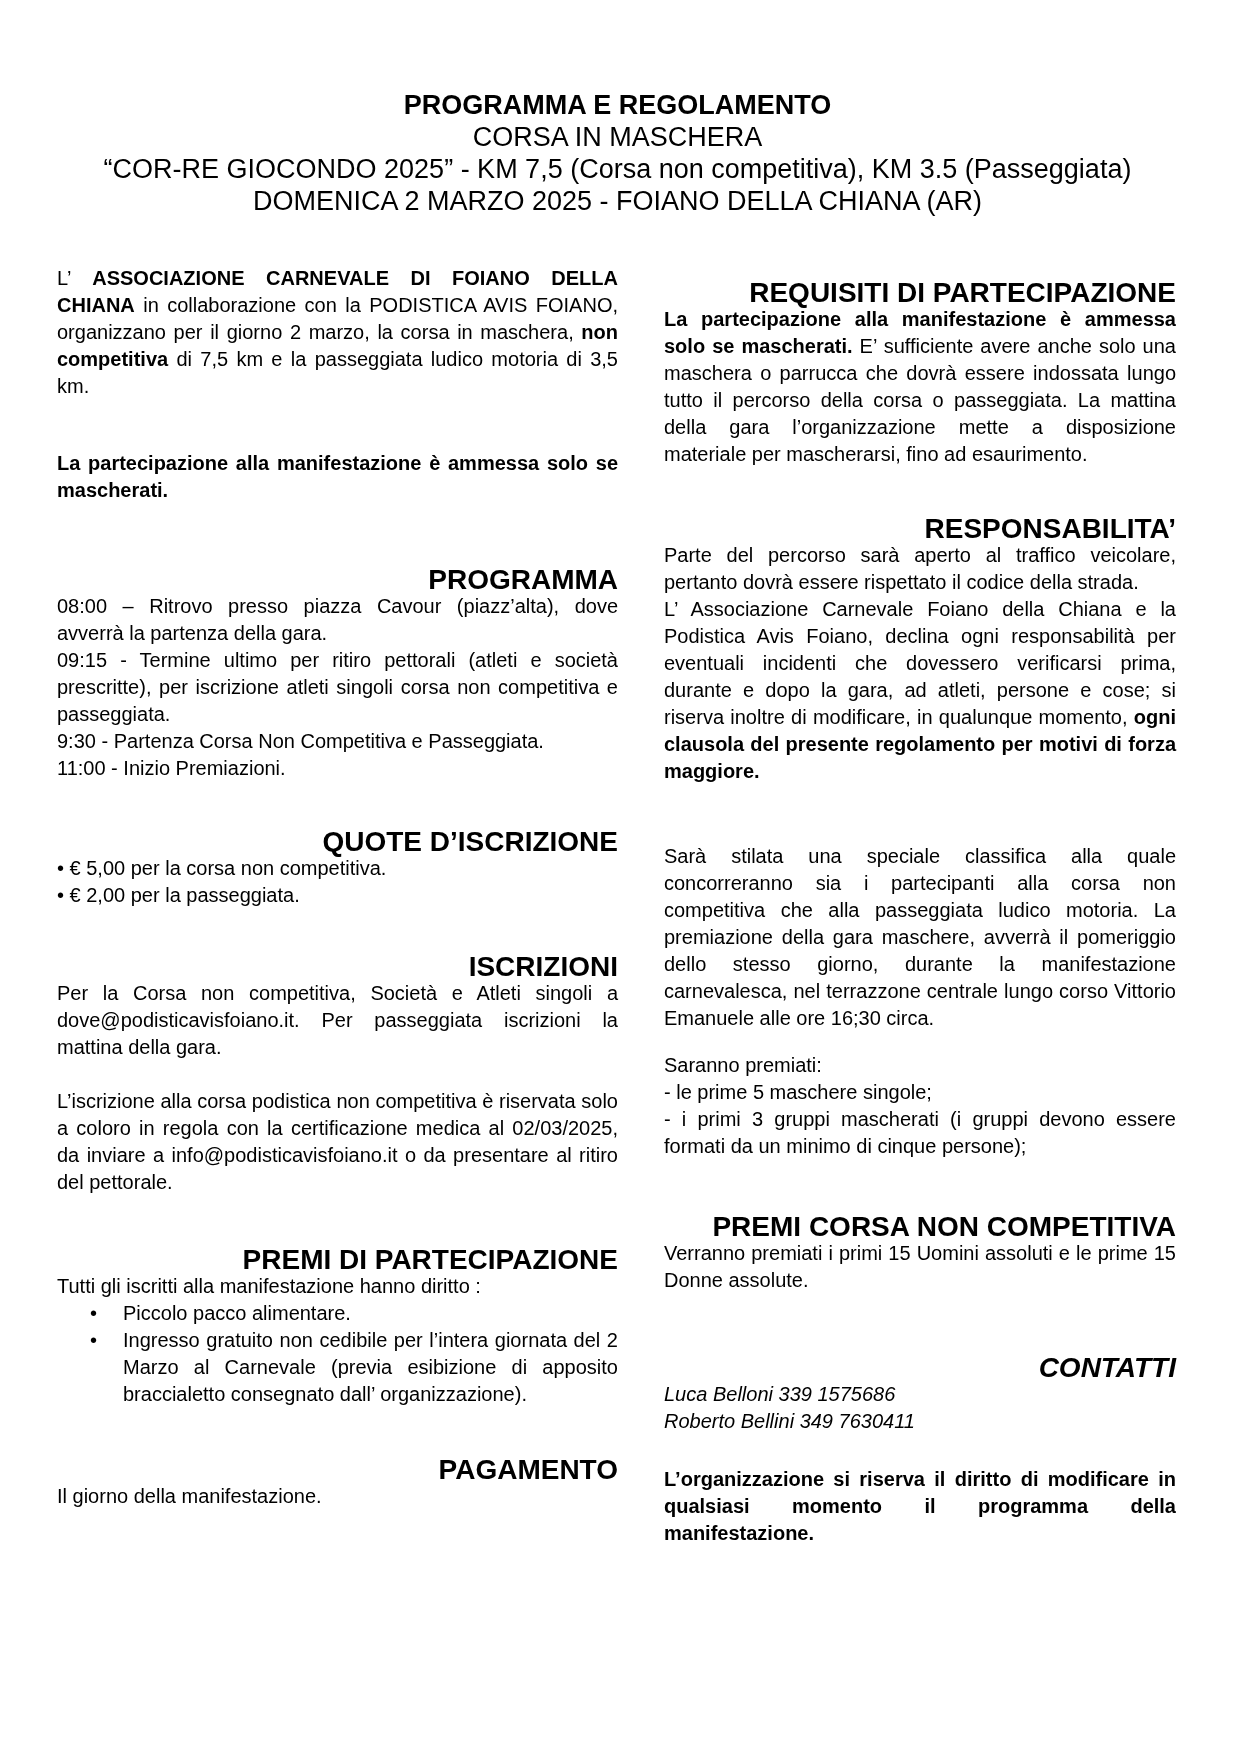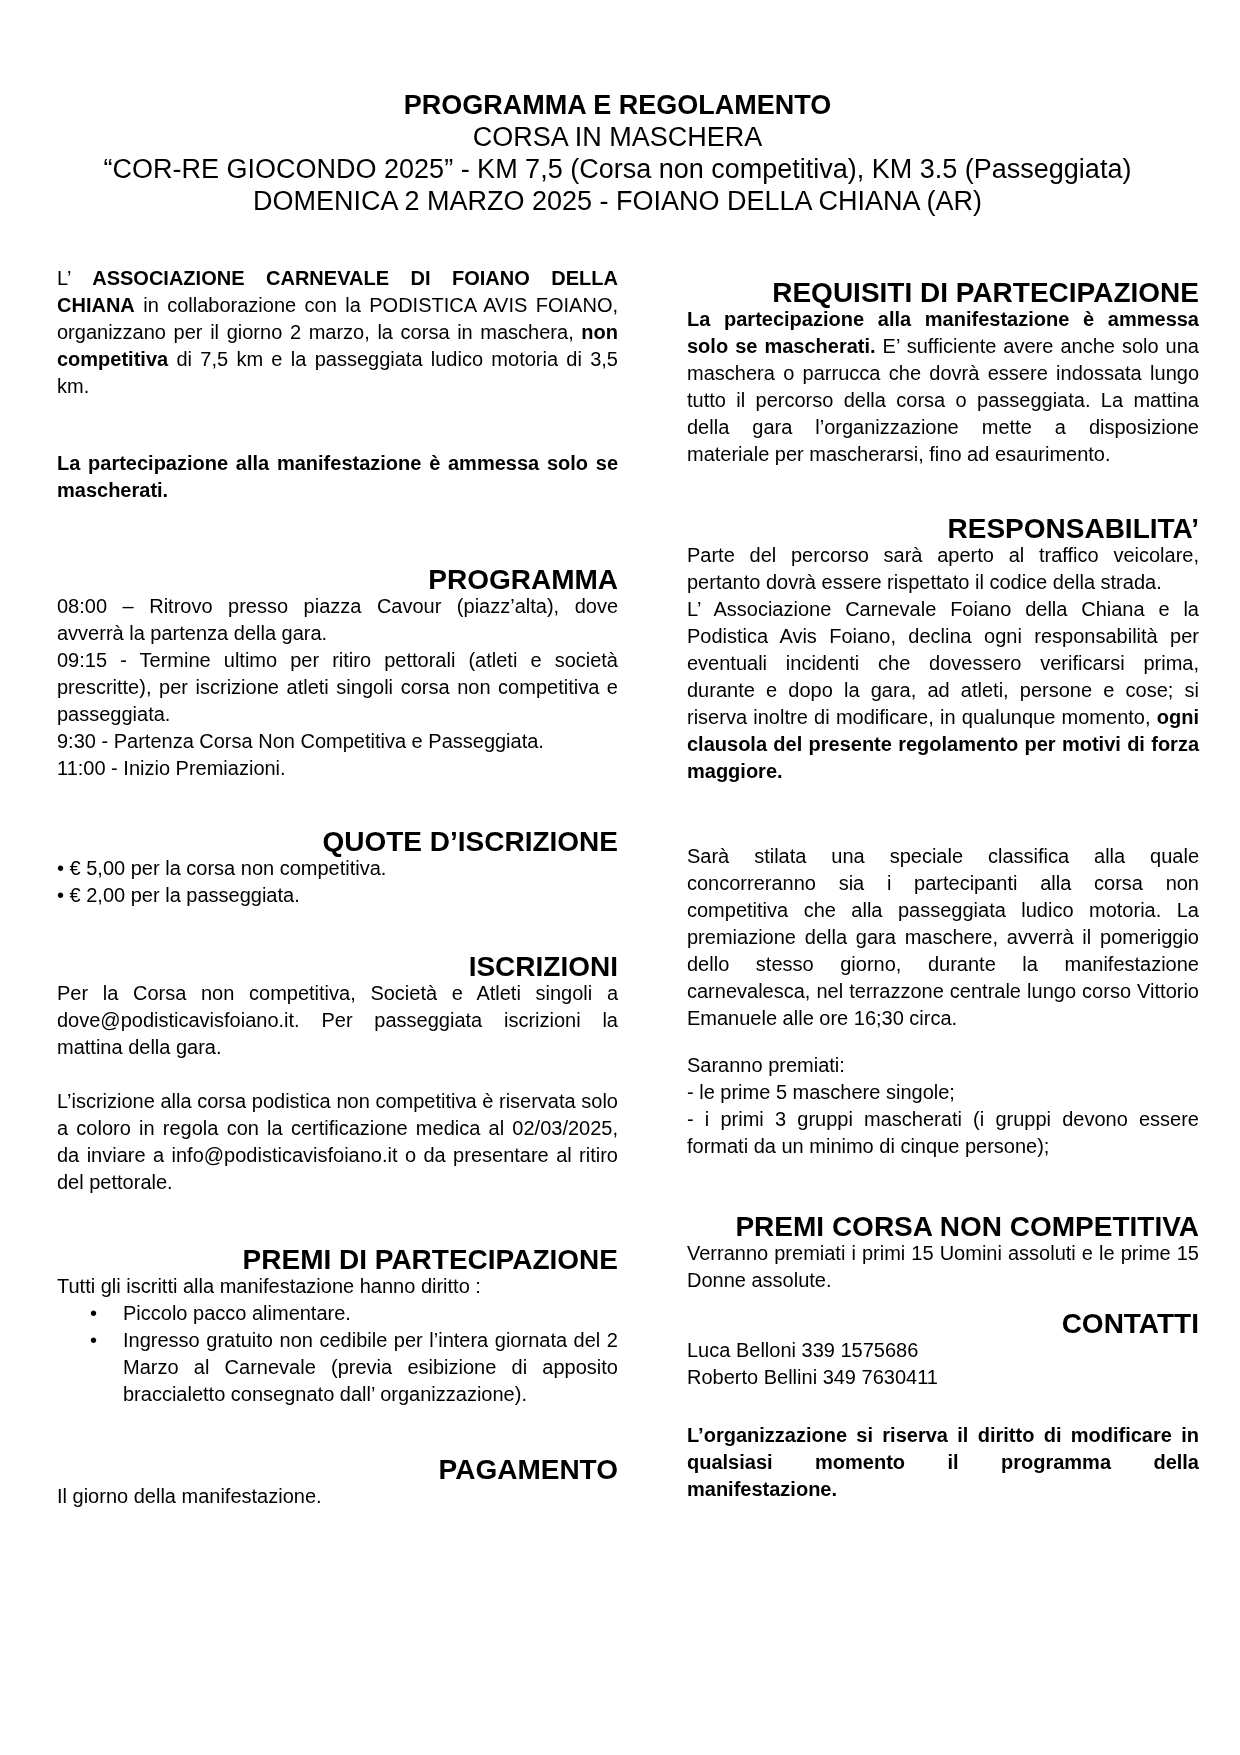--- a/index.html
+++ b/index.html
@@ -20,21 +20,20 @@
   .doc-header {
     text-align: center;
     font-size: 27px;
     line-height: 32px;
     margin: 0 0 0 0;
   }
   .h-bold { font-weight: bold; }
   .columns {
     display: flex;
     margin-top: 48px;
-    gap: 23px;
   }
   .col-left  { width: 561px; flex: none; margin-right: 46px; }
   .col-right { width: 512px; flex: none; }
   p, h2 { margin: 0; padding: 0; }
   p { text-align: justify; }
   h2 {
     font-size: 28px;
     line-height: 27px;
     font-weight: bold;
     text-align: right;
@@ -51,21 +50,21 @@
   .iscrizioni-para2     { margin-top: 27px; }
   .blk-premi-part       { margin-top: 50px; }
   .blk-pagamento        { margin-top: 48px; }
 
   
   .blk-requisiti        { margin-top: 14px; }
   .blk-responsabilita   { margin-top: 47px; }
   .blk-premi-maschere   { margin-top: 58px; }
   .premiati-list        { margin-top: 20px; }
   .blk-premi-corsa      { margin-top: 53px; }
-  .blk-contatti         { margin-top: 16px; }
+  .blk-contatti         { margin-top: 60px; font-style: italic; }
   .blk-org-note         { margin-top: 31px; font-weight: bold; }
 </style>
 </head>
 <body>
 
 <div class="page">
 
   <header class="doc-header">
     <div class="h-bold">PROGRAMMA E REGOLAMENTO</div>
     <div>CORSA IN MASCHERA</div>

